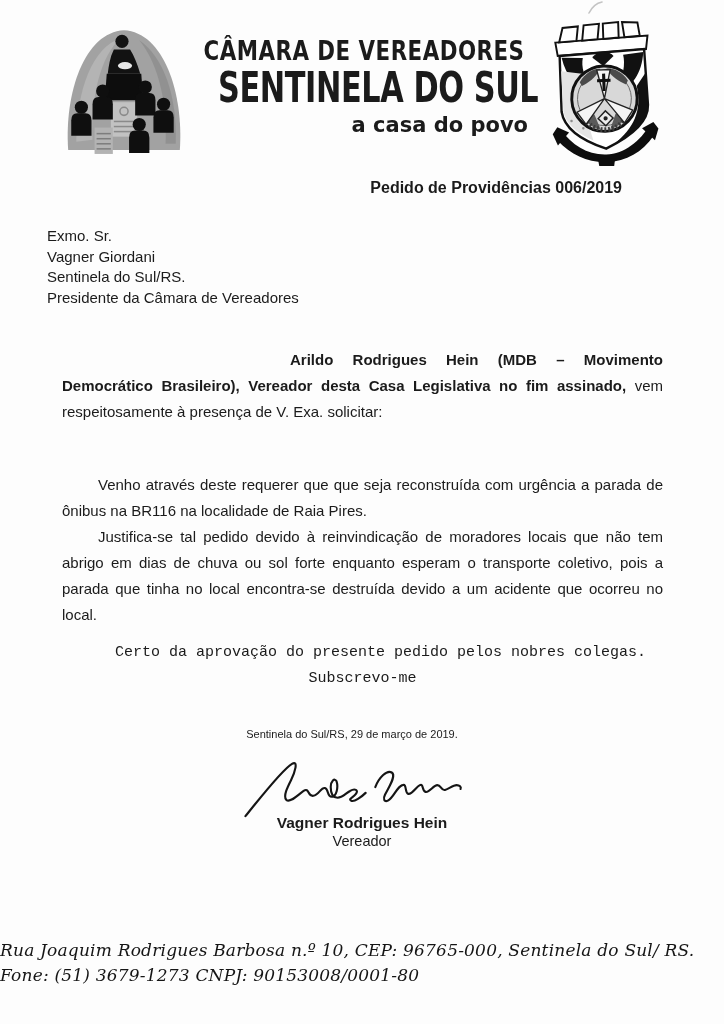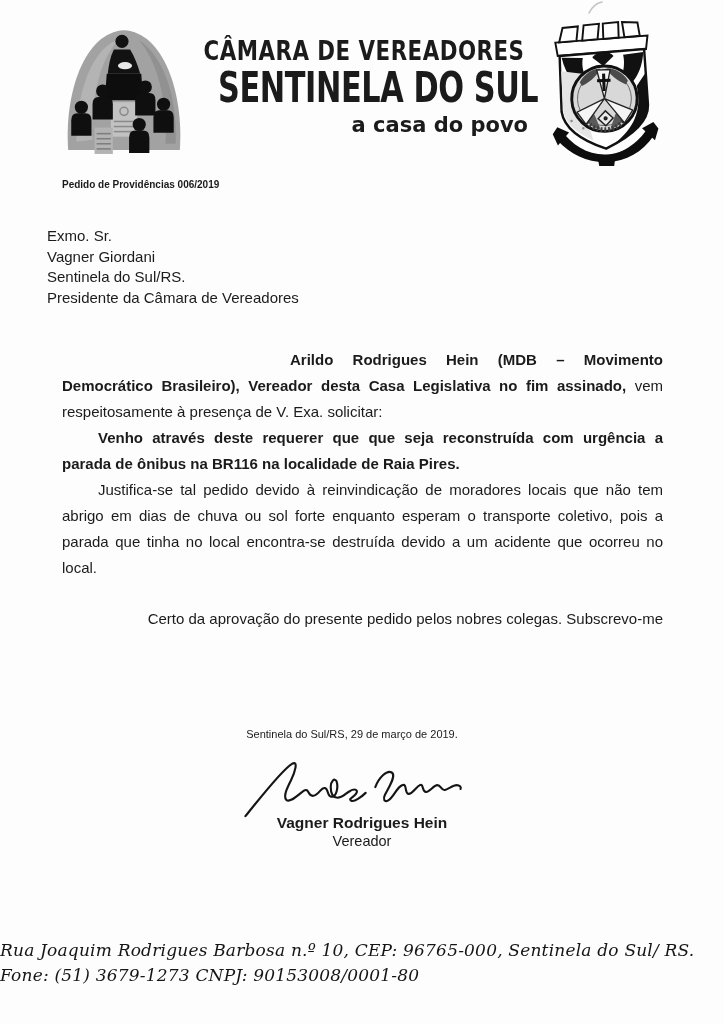--- a/index.html
+++ b/index.html
@@ -14,29 +14,29 @@
   .org-block{flex:1 1 auto;text-align:center;padding-top:24px;min-width:0;}
   .org-line1{font-family:"DejaVu Sans", sans-serif;font-weight:bold;font-size:23px;letter-spacing:.5px;
              white-space:nowrap;transform:scale(.93,1.12);transform-origin:center;}
   .org-line2{font-family:"DejaVu Sans", sans-serif;font-weight:bold;font-size:37px;letter-spacing:-.5px;
              white-space:nowrap;transform:scale(.82,1.15);transform-origin:center;margin-top:2px;}
   .org-tagline{font-family:"DejaVu Sans", sans-serif;font-weight:bold;font-size:21px;
              text-align:right;padding-right:14px;margin-top:4px;transform:scaleY(1.05);transform-origin:center;}
   .logo-right{width:124px;height:152px;flex:0 0 auto;}
   .pen-mark{position:absolute;left:586px;top:1px;}
   
-  .doc-title{position:absolute;top:179px;left:62px;width:560px;text-align:left;
-             font-weight:bold;font-size:10px;}
+  .doc-title{position:absolute;top:179px;left:62px;width:560px;text-align:right;
+             font-weight:bold;font-size:16px;}
   .recipient{position:absolute;top:226px;left:47px;font-size:15px;line-height:20.5px;}
   .body-text{position:absolute;top:347px;left:62px;width:601px;font-size:15px;line-height:26px;}
   .body-text p{margin:0;text-align:justify;}
   p.intro{text-indent:228px;}
-  p.request{text-indent:36px;font-weight:bold;}
+  p.request{margin-top:47px;text-indent:36px;}
   p.justification{text-indent:36px;}
-  p.closing{margin-top:25px;text-indent:36px;text-align:right;}
+  p.closing{margin-top:12px;text-indent:36px;text-align:center;font-family:Liberation Mono, monospace;}
   .intro-bold{font-weight:bold;}
   .dateline{position:absolute;top:728px;left:62px;width:580px;text-align:center;font-size:11px;}
   
   .sig-block{position:absolute;top:758px;left:0;width:724px;text-align:center;}
   .sig-scrawl{display:block;margin:0 auto;margin-left:238px;}
   .sig-name{font-weight:bold;font-size:15.5px;margin-top:-6px;}
   .sig-role{font-size:14.5px;margin-top:1px;}
   
   .footer{position:absolute;top:938px;left:0;width:724px;text-align:left;
           font-family:"DejaVu Serif", serif;font-style:italic;font-size:17px;line-height:25px;

